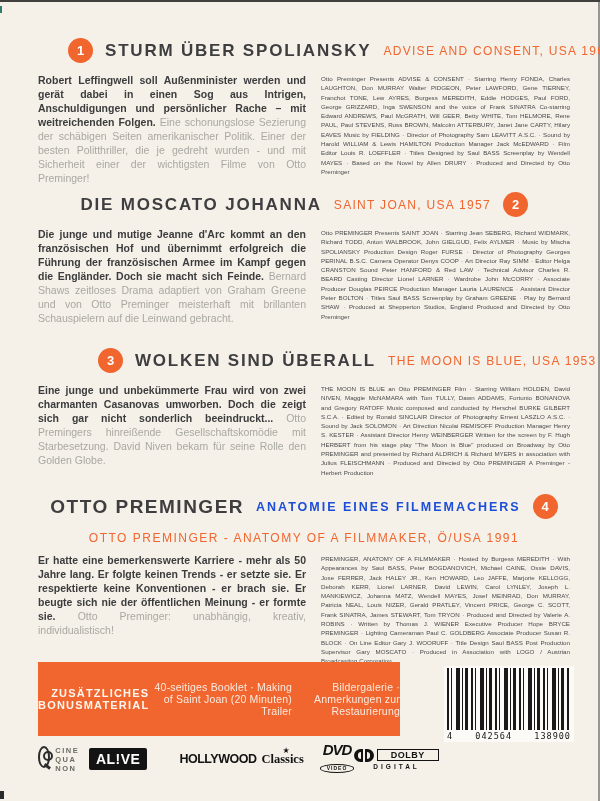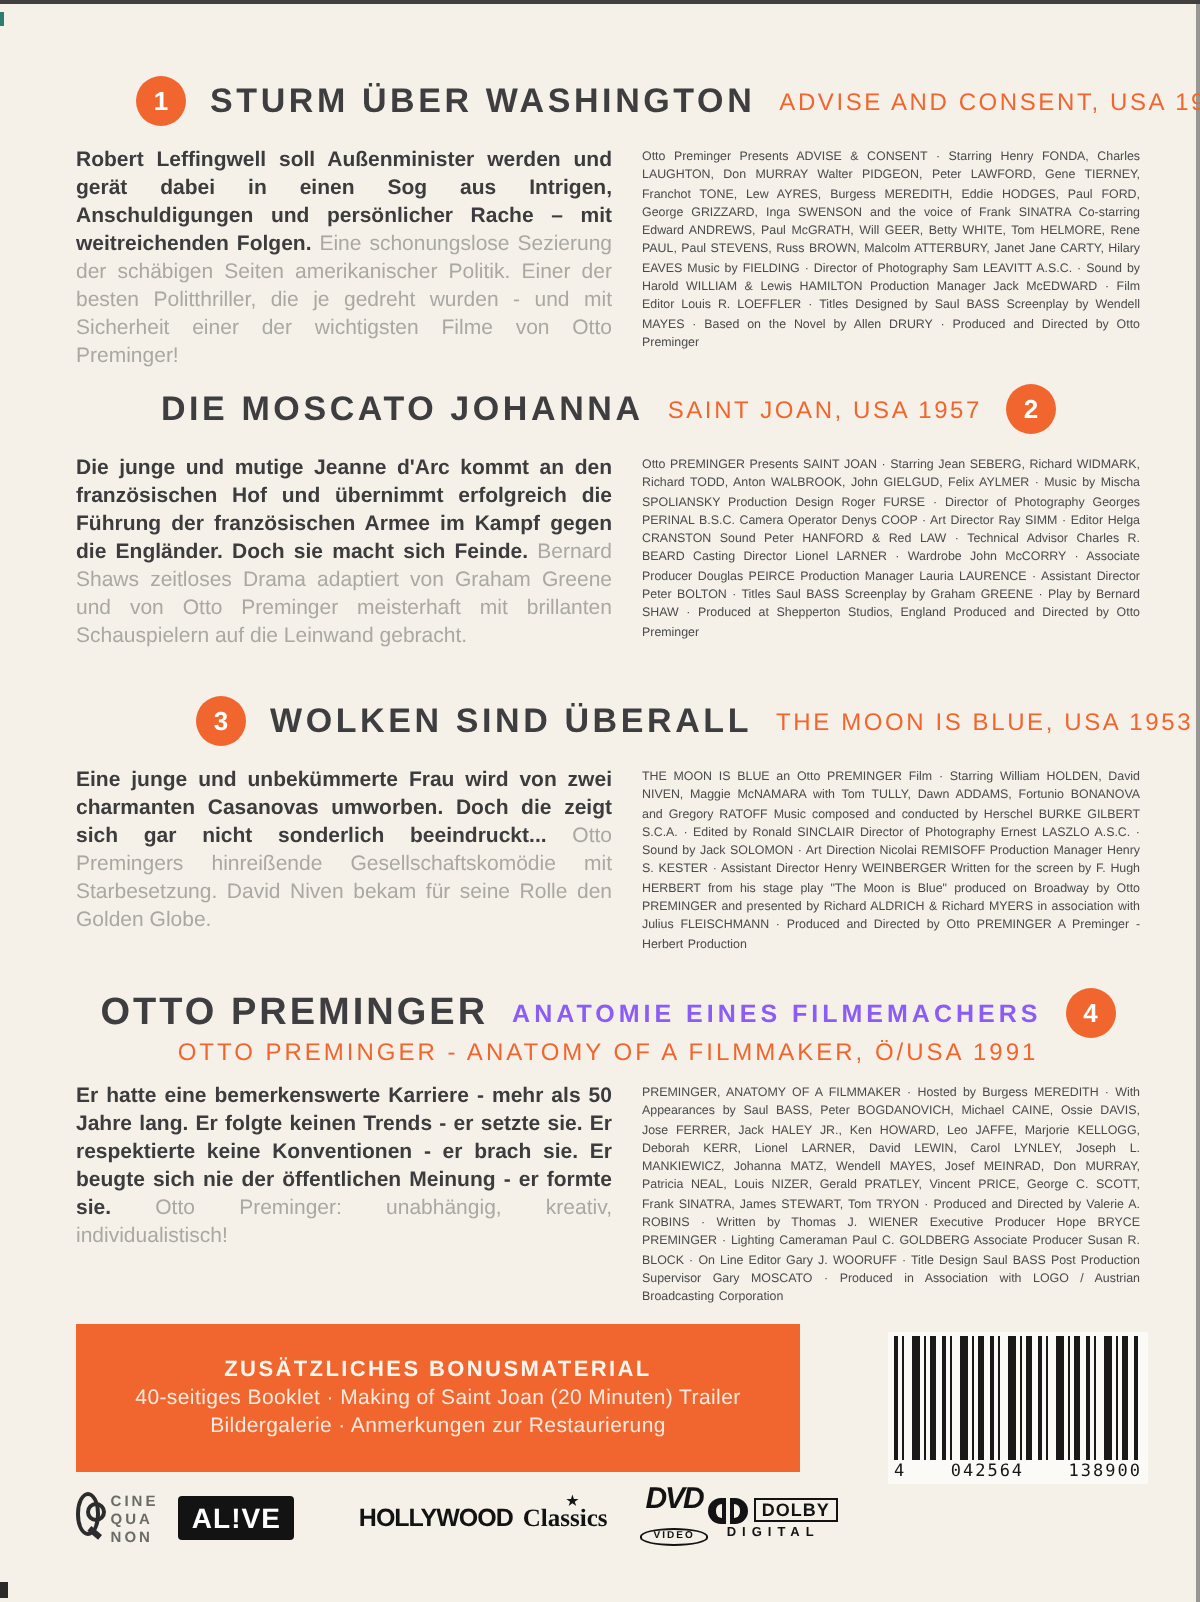--- a/index.html
+++ b/index.html
@@ -45,29 +45,29 @@
   #sec1 { top:38px; }
   #sec1 .sec-header { padding-left:30px; }
   #sec2 { top:192px; }
   #sec2 .sec-header { justify-content:flex-end; padding-right:42px; }
   #sec3 { top:348px; }
   #sec3 .sec-header { padding-left:60px; }
   #sec4 { top:494px; }
   .sec4-head { text-align:center; }
   .sec4-line1 { display:flex; align-items:center; justify-content:center; gap:12px; }
   .sec4-title-main { font-size:19px; font-weight:bold; color:#3e3e40; letter-spacing:1.5px; white-space:nowrap; }
-  .sec4-title-sub { font-size:12.5px; font-weight:bold; color:#8b5cf6; letter-spacing:2px; white-space:nowrap; }
-  .sec4-line2 { margin-top:0; font-size:12px; color:#f1652e; letter-spacing:1.5px; }
+  .sec4-title-sub { font-size:12.5px; font-weight:bold; color:#1d4ed8; letter-spacing:2px; white-space:nowrap; }
+  .sec4-line2 { margin-top:12px; font-size:12px; color:#f1652e; letter-spacing:1.5px; }
   #sec4 .sec-body { margin-top:9px; }
 
   
   .bonus-box {
     position:absolute; left:38px; top:662px; width:362px; height:74px;
     background:#f1652e; color:#fdf6ef;
-    display:flex; flex-direction:column; align-items:center; justify-content:center;
+    display:flex; align-items:center; justify-content:center;
     text-align:right; gap:2px;
   }
   .bonus-title { font-size:11px; font-weight:bold; letter-spacing:1.2px; }
   .bonus-line { font-size:10.5px; letter-spacing:.2px; color:#fbeadf; }
 
   
   .barcode { position:absolute; left:444px; top:666px; width:130px; background:#fbfaf7; padding:2px 3px 1px; }
   .bars {
     height:62px;
     background-image: repeating-linear-gradient(90deg,
@@ -102,36 +102,36 @@
   .dvd-text { font-weight:bold; font-style:italic; font-size:15px; letter-spacing:-1px; line-height:.8; }
   .dvd-ellipse { font-size:5px; font-weight:bold; letter-spacing:1px; border:1.5px solid #131313; border-radius:50%; padding:0 6px; display:inline-block; line-height:1.3; }
   .dolby { text-align:center; color:#131313; }
   .dolby-top { display:flex; align-items:center; gap:3px; }
   .dolby-dd { display:flex; gap:1.5px; }
   .dolby-d { width:9px; height:13px; background:#131313; position:relative; }
   .dolby-d.left { border-radius:9px 0 0 9px; }
   .dolby-d.right { border-radius:0 9px 9px 0; }
   .dolby-d.left::before { content:""; position:absolute; right:2px; top:3px; width:3px; height:7px; background:#f5f1e8; border-radius:4px 0 0 4px; }
   .dolby-d.right::before { content:""; position:absolute; left:2px; top:3px; width:3px; height:7px; background:#f5f1e8; border-radius:0 4px 4px 0; }
-  .dolby-name { font-size:9px; font-weight:bold; border:1.5px solid #131313; padding:0 3px; letter-spacing:.5px; }
+  .dolby-name { font-size:9px; font-weight:bold; border:1.5px solid #131313; padding:0 13px; letter-spacing:.5px; }
   .dolby-sub { font-size:6.5px; font-weight:bold; letter-spacing:3px; margin-top:1px; }
 </style>
 </head>
 <body>
 
 <div class="cover">
   <div class="edge-top"></div>
   <div class="edge-right"></div>
   <div class="mark-left"></div>
   <div class="mark-bottom"></div>
 
   <div class="section" id="sec1">
     <div class="sec-header">
       <div class="num-circle">1</div>
-      <span class="sec-title">STURM ÜBER WASHINGTON</span>
+      <span class="sec-title">STURM ÜBER SPOLIANSKY</span>
       <span class="sec-sub">ADVISE AND CONSENT, USA 1962</span>
     </div>
     <div class="sec-body">
       <div class="col-de">
         <p class="desc"><span class="bold">Robert Leffingwell soll Außenminister werden und gerät dabei in einen Sog aus Intrigen, Anschuldigungen und persönlicher Rache – mit weitreichenden Folgen.</span> <span class="light">Eine schonungslose Sezierung der schäbigen Seiten amerikanischer Politik. Einer der besten Politthriller, die je gedreht wurden - und mit Sicherheit einer der wichtigsten Filme von Otto Preminger!</span></p>
       </div>
       <div class="col-credits">
         <p class="credits">Otto Preminger Presents ADVISE &amp; CONSENT · Starring Henry FONDA, Charles LAUGHTON, Don MURRAY Walter PIDGEON, Peter LAWFORD, Gene TIERNEY, Franchot TONE, Lew AYRES, Burgess MEREDITH, Eddie HODGES, Paul FORD, George GRIZZARD, Inga SWENSON and the voice of Frank SINATRA Co-starring Edward ANDREWS, Paul McGRATH, Will GEER, Betty WHITE, Tom HELMORE, Rene PAUL, Paul STEVENS, Russ BROWN, Malcolm ATTERBURY, Janet Jane CARTY, Hilary EAVES Music by FIELDING · Director of Photography Sam LEAVITT A.S.C. · Sound by Harold WILLIAM &amp; Lewis HAMILTON Production Manager Jack McEDWARD · Film Editor Louis R. LOEFFLER · Titles Designed by Saul BASS Screenplay by Wendell MAYES · Based on the Novel by Allen DRURY · Produced and Directed by Otto Preminger</p>
       </div>
     </div>

